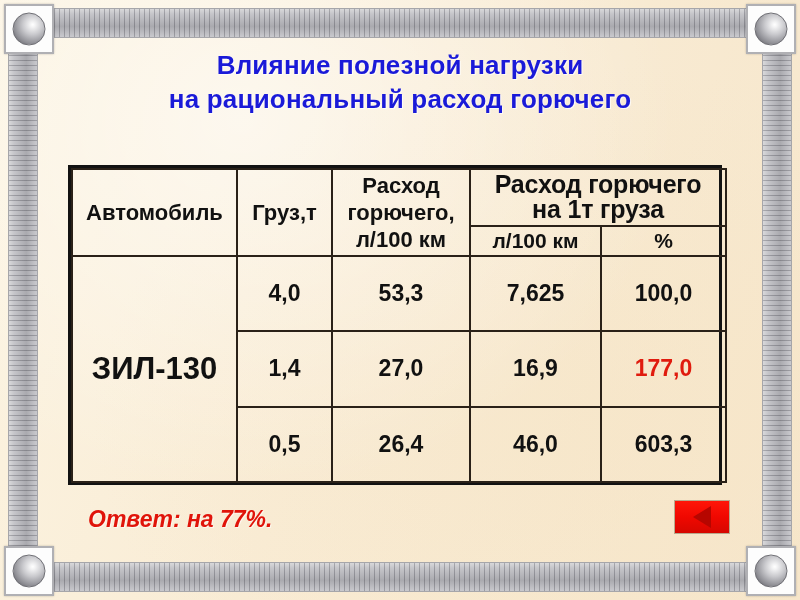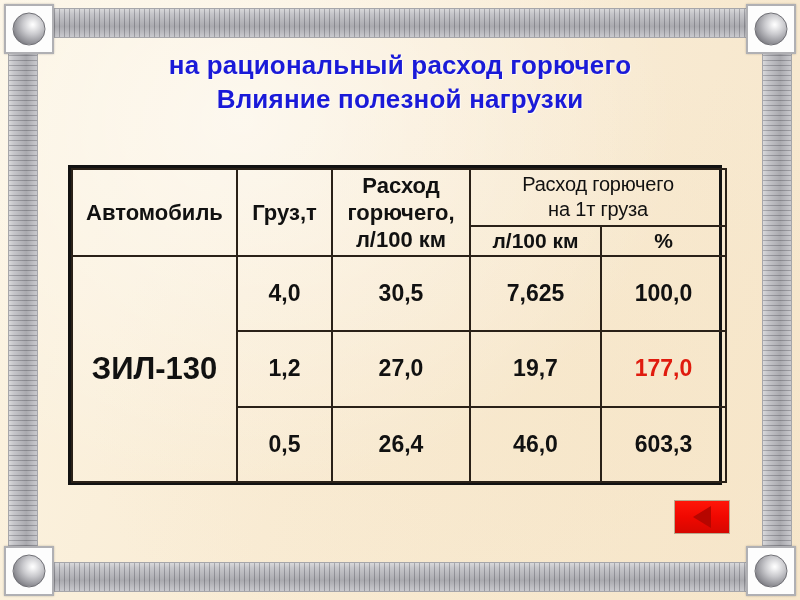--- a/index.html
+++ b/index.html
@@ -106,22 +106,22 @@
     text-align: center;
     vertical-align: middle;
     color: #111111;
     font-weight: bold;
     font-size: 22px;
     padding: 2px 3px;
   }
   th { font-weight: bold; }
   thead th.tall { font-size: 22px; line-height: 27px; }
   th.group {
-    font-size: 20px;
-    font-weight: normal;
+    font-size: 25px;
+    font-weight: bold;
     line-height: 25px;
     letter-spacing: -0.2px;
   }
   th.sub { font-size: 21px; }
   td.value { font-size: 23px; }
   td.vehicle { font-size: 31px; }
   .red-cell { color: #e01b0e; }
 
   
   col.c1 { width: 165px; }
@@ -182,22 +182,22 @@
     <div class="bolt"></div>
   </div>
   <div class="corner-plate" style="left:4px; top:546px;">
     <div class="bolt"></div>
   </div>
   <div class="corner-plate" style="left:746px; top:546px;">
     <div class="bolt"></div>
   </div>
 
   <div id="title">
+    <span class="line">Влияние полезной нагрузки</span>
     <span class="line">на рациональный расход горючего</span>
-    <span class="line">Влияние полезной нагрузки</span>
   </div>
 
   <div id="table-wrap">
     <table>
       <colgroup>
         <col class="c1">
           <col class="c2">
           <col class="c3">
           <col class="c4">
           <col class="c5">
@@ -218,38 +218,39 @@
         </tr>
         <tr>
           <th class="sub">л/100 км</th>
           <th class="sub">%</th>
         </tr>
       </thead>
       <tbody>
         <tr>
           <td class="vehicle" rowspan="3">ЗИЛ-130</td>
           <td class="value">4,0</td>
-          <td class="value">30,5</td>
+          <td class="value">53,3</td>
           <td class="value">7,625</td>
           <td class="value">100,0</td>
         </tr>
         <tr>
-          <td class="value">1,2</td>
+          <td class="value">1,4</td>
           <td class="value">27,0</td>
-          <td class="value">19,7</td>
+          <td class="value">16,9</td>
           <td class="value red-cell">177,0</td>
         </tr>
         <tr>
           <td class="value">0,5</td>
           <td class="value">26,4</td>
           <td class="value">46,0</td>
           <td class="value">603,3</td>
         </tr>
       </tbody>
     </table>
   </div>
 
+  <div id="answer">Ответ: на 77%.</div>
 
   <div id="back-button">
     <span class="tri"></span>
   </div>
 
 </div>
 
 </body></html>

